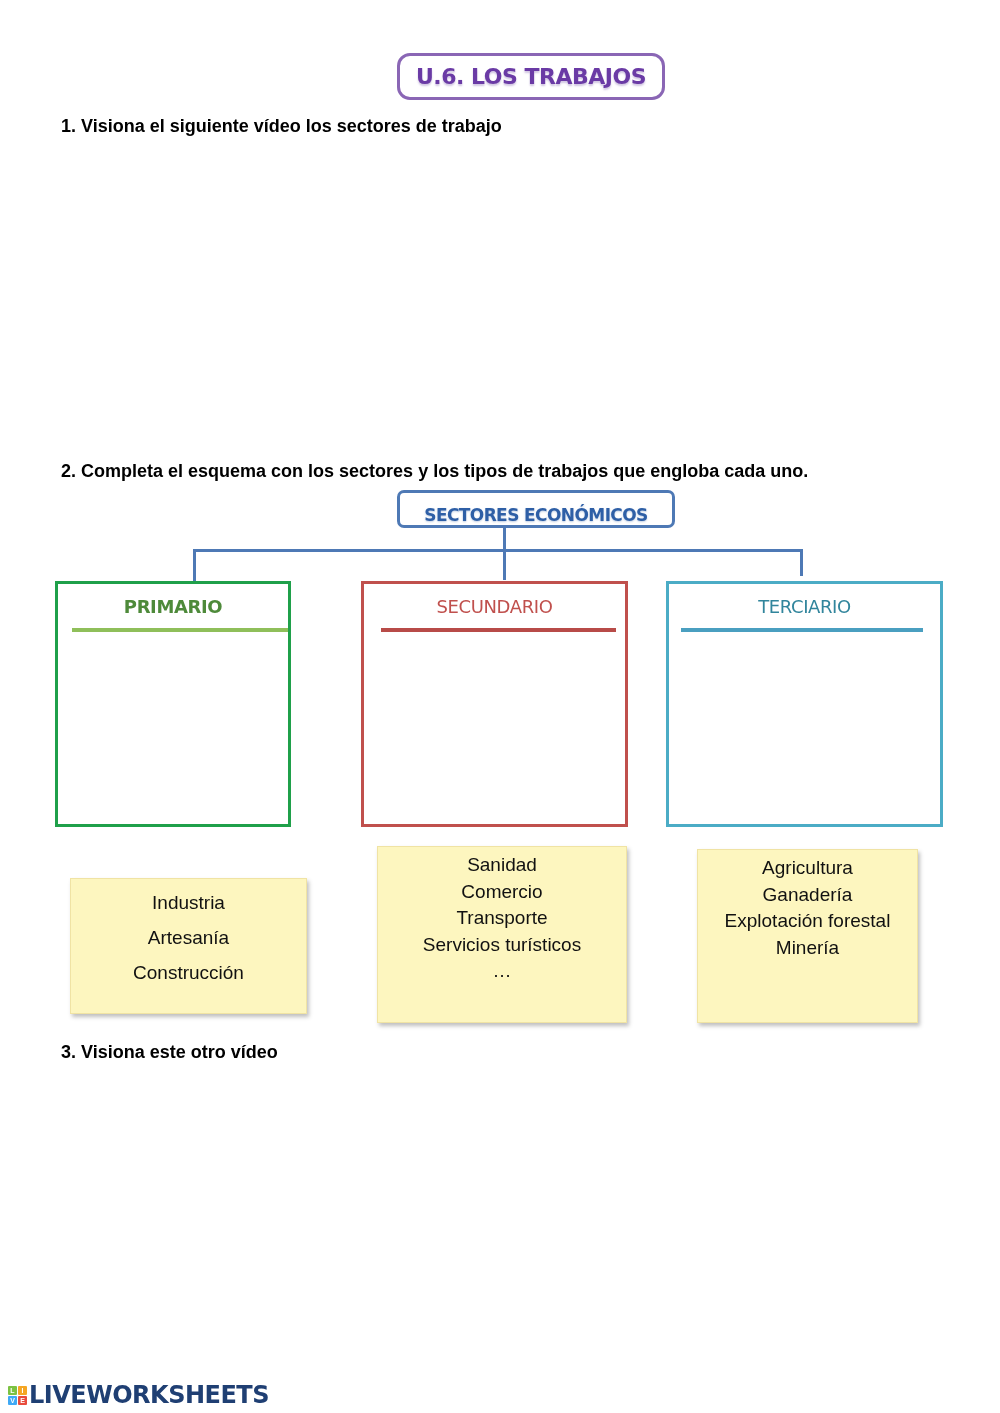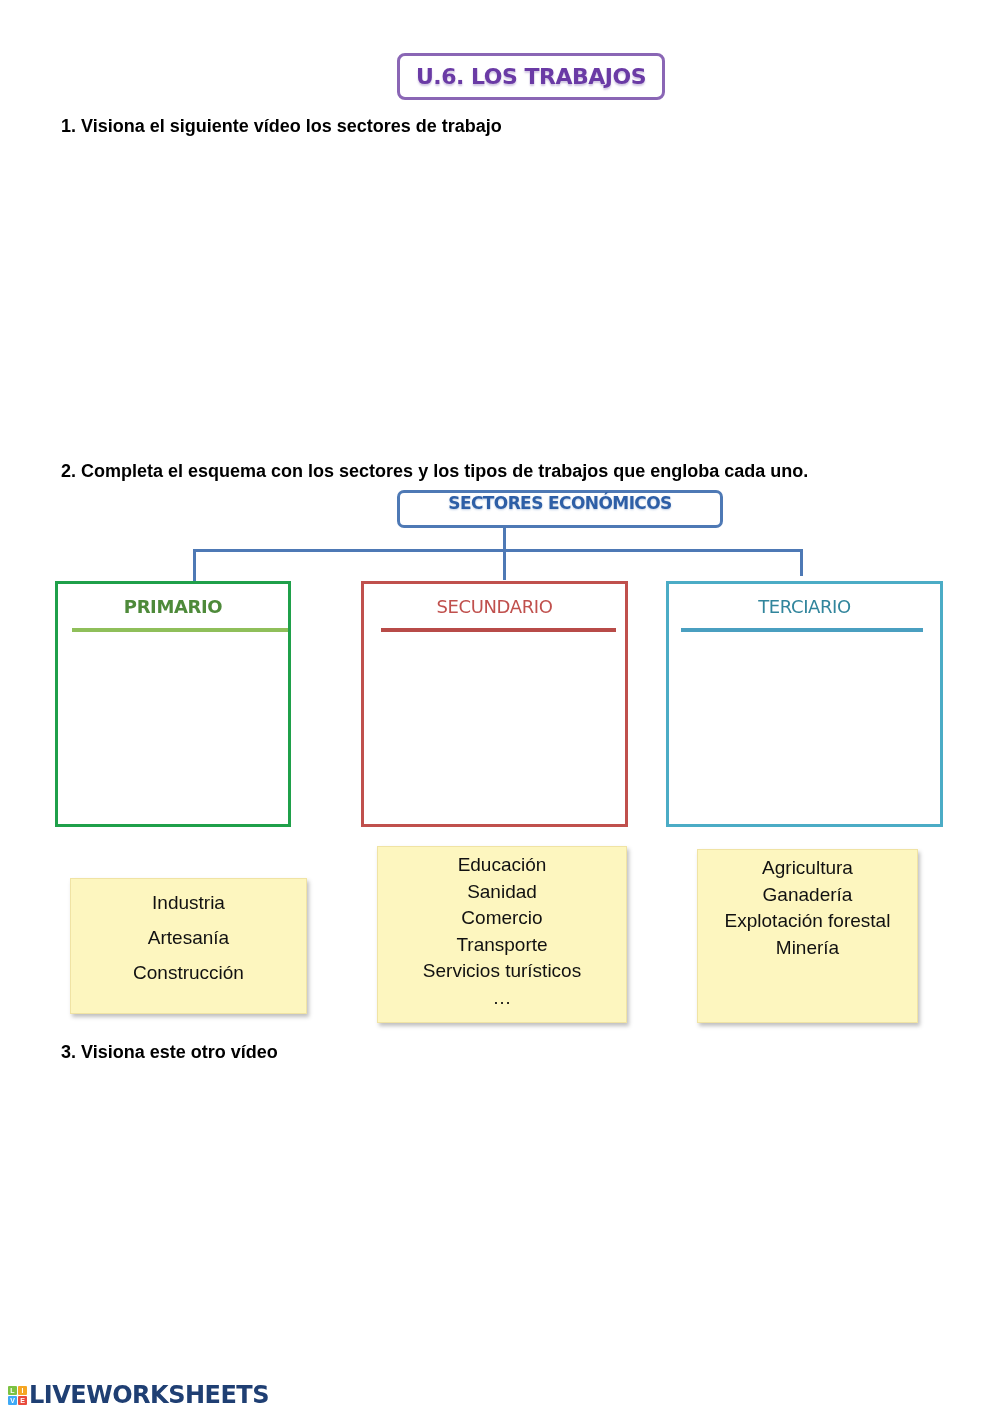--- a/index.html
+++ b/index.html
@@ -1,31 +1,31 @@
 <!DOCTYPE html>
 <html><head>
 <meta charset="utf-8">
 <style>
   html, body { margin:0; padding:0; background:#ffffff; }
   body { width:1000px; height:1413px; position:relative; overflow:hidden;
          font-family:"Liberation Sans", sans-serif; color:#000; }
   .abs { position:absolute; }
 
   .title-box { left:397px; top:53px; width:268px; height:47px;
-    border:3px solid #8a66b5; border-radius:8px; box-sizing:border-box;
+    border:3px solid #8a66b5; border-radius:13px; box-sizing:border-box;
     display:flex; align-items:center; justify-content:center; background:#fff; }
   .title-box span { font-family:"DejaVu Sans", sans-serif; font-weight:bold;
     font-size:22px; color:#6a3aa5; letter-spacing:-0.5px;
     text-shadow:0 2px 2px rgba(120,90,170,0.35); }
 
   .q { font-weight:bold; font-size:18px; left:61px; }
 
-  .root-box { left:397px; top:490px; width:326px; height:38px;
+  .root-box { left:397px; top:490px; width:278px; height:38px;
     border:3px solid #4e79b5; border-radius:7px; box-sizing:border-box; background:#fff;
-    display:flex; align-items:flex-start; justify-content:center; }
+    display:flex; align-items:flex-end; justify-content:center; }
   .root-box span { font-family:"DejaVu Sans", sans-serif; font-weight:bold; font-size:17px;
     color:#2e5fa6; letter-spacing:-0.6px; text-shadow:0 1px 2px rgba(46,95,166,0.3); }
 
   .line { background:#4e79b5; }
 
   .sector { box-sizing:border-box; background:#fff; }
   .sector .head { position:absolute; left:0; right:0; top:12px; text-align:center;
     font-family:"DejaVu Sans", sans-serif; font-size:18px; letter-spacing:-0.4px; }
   .sector .rule { position:absolute; height:4px; top:44px; }
 
@@ -73,21 +73,20 @@
   <div class="rule" style="left:12px; right:17px; background:#4a9fc0;"></div>
 </div>
 
 <div class="abs card" style="left:70px; top:878px; width:237px; height:136px; padding-top:6px;">
   <div style="line-height:35px;">Industria</div>
   <div style="line-height:35px;">Artesanía</div>
   <div style="line-height:35px;">Construcción</div>
 </div>
 
 <div class="abs card" style="left:377px; top:846px; width:250px; height:177px; padding-top:5px;">
-  <div>Educación</div>
   <div>Sanidad</div>
   <div>Comercio</div>
   <div>Transporte</div>
   <div>Servicios turísticos</div>
   <div>…</div>
 </div>
 
 <div class="abs card" style="left:697px; top:849px; width:221px; height:174px; padding-top:5px;">
   <div>Agricultura</div>
   <div>Ganadería</div>

